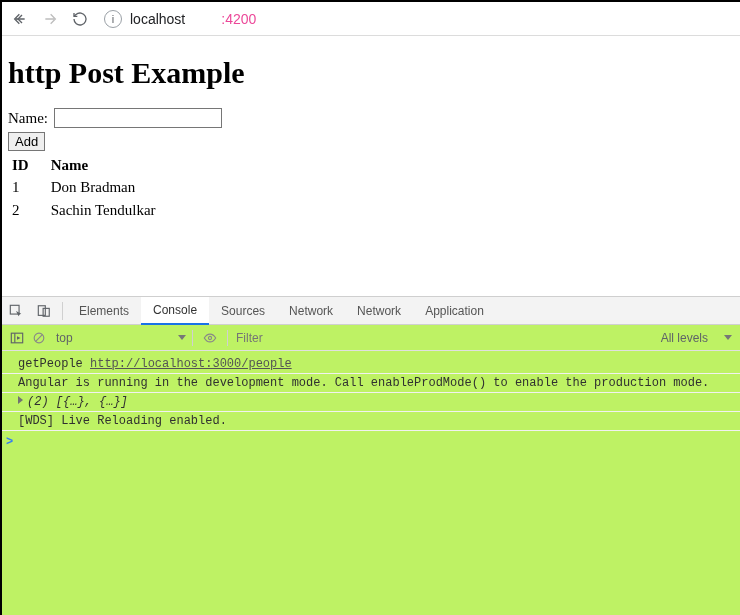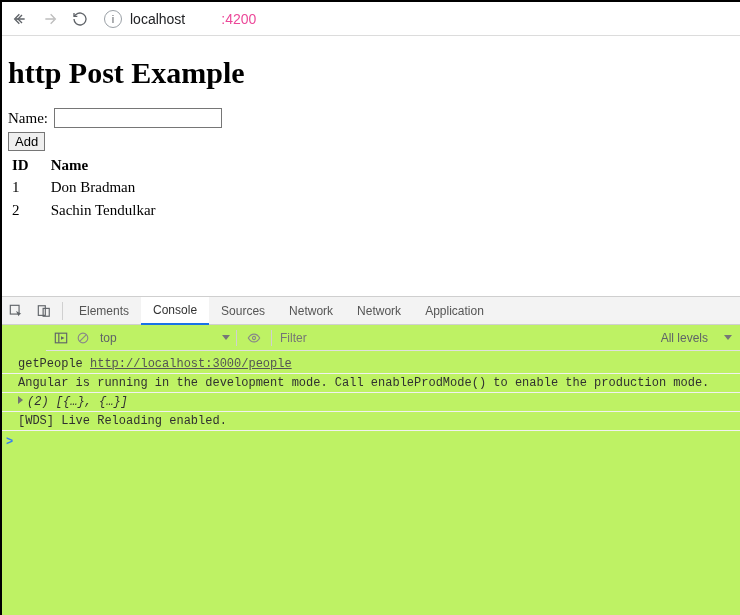--- a/index.html
+++ b/index.html
@@ -123,21 +123,20 @@
     border-bottom: 2px solid #1a73e8;
     background: #fff;
   }
   .dt-toolbar {
     display: flex;
     align-items: center;
     height: 26px;
     border-bottom: 1px solid #e0e0e0;
     padding: 0 4px;
     color: #5f6368;
-    margin-left: 44px;
   }
   .dt-toolbar .tb-btn {
     width: 22px; height: 22px;
     display:flex; align-items:center; justify-content:center;
     cursor: pointer;
   }
   .dt-toolbar .tb-btn svg { width: 14px; height: 14px; }
   .dt-toolbar .ctx {
     margin-left: 6px;
     width: 130px;

